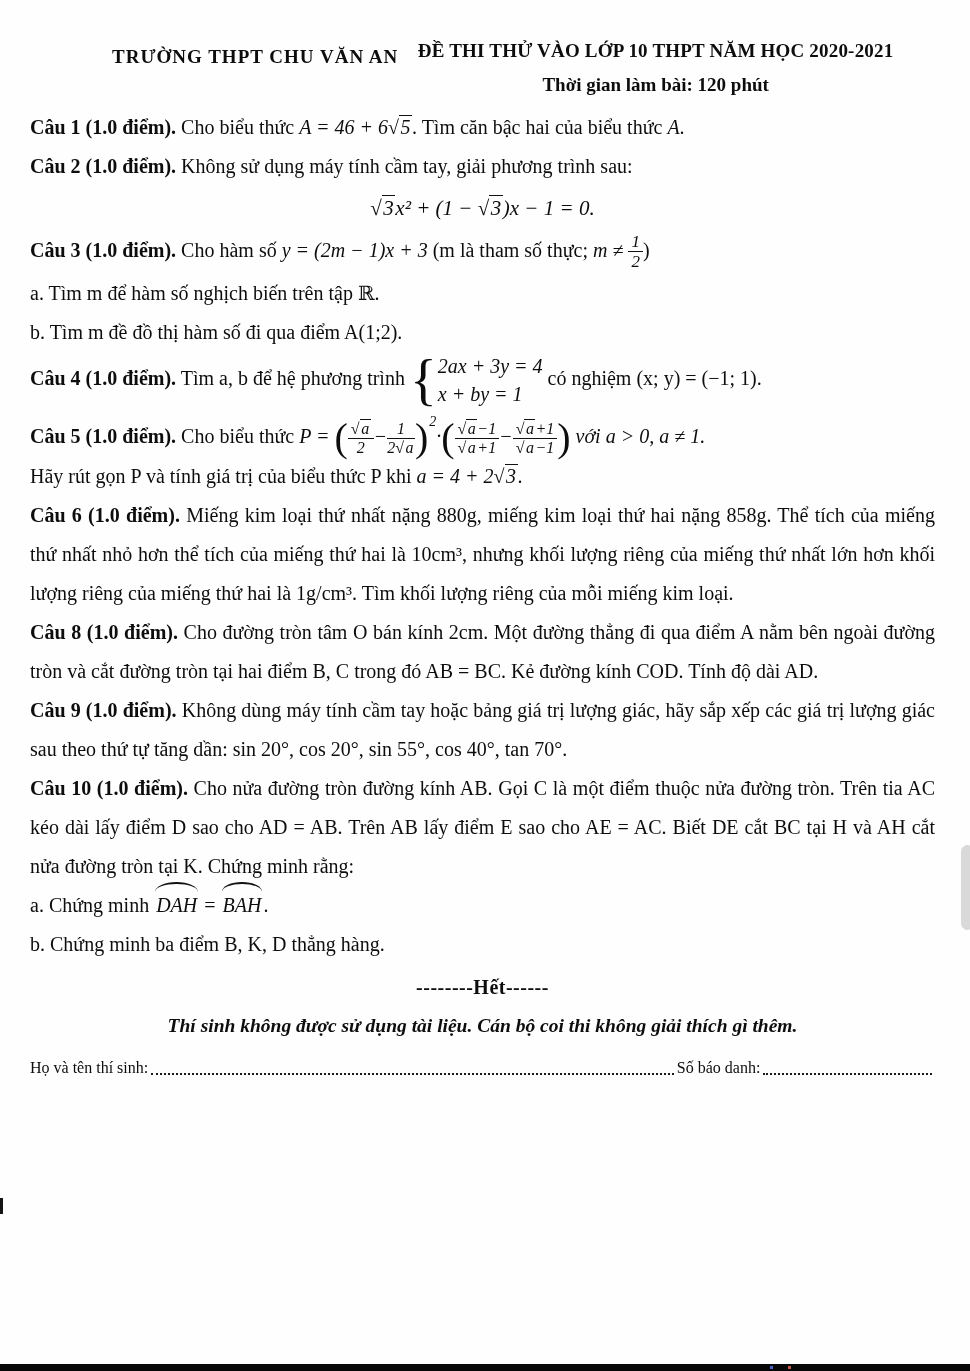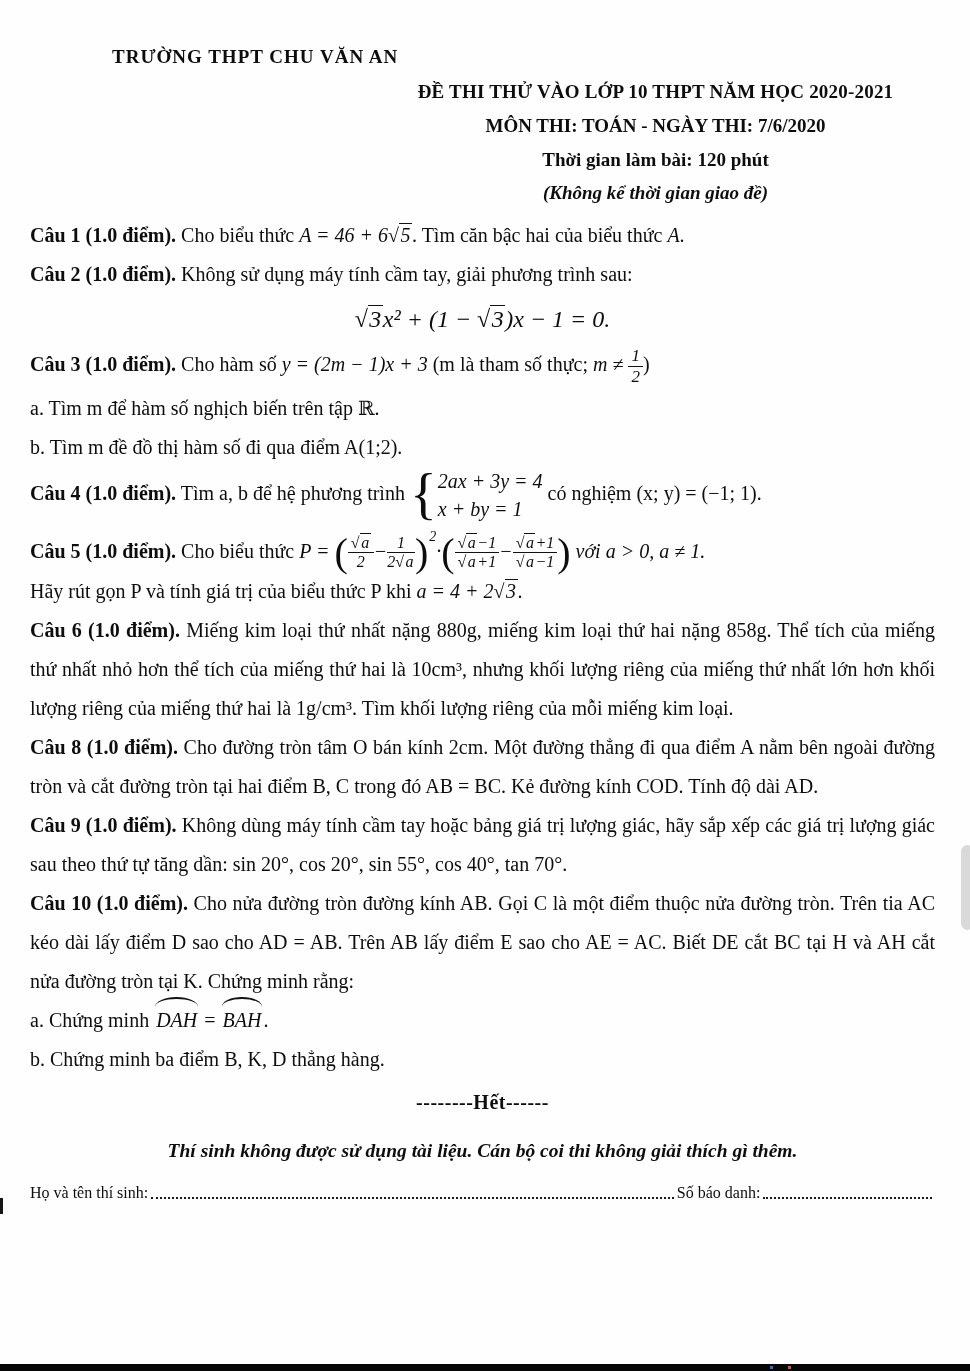--- a/index.html
+++ b/index.html
@@ -8,40 +8,40 @@
     width:970px;height:1371px;
     margin:0 auto;
     background:#fefefe;
     color:#0d0d0d;
     font-family:"Liberation Serif","DejaVu Serif",serif;
     overflow:hidden;
   }
   .content{padding:34px 35px 0 30px;font-size:20px;line-height:1.95;font-weight:500;}
 
   
-  .header-row{display:flex;align-items:flex-start;flex-direction:column;}
+  .header-row{display:flex;align-items:flex-start;}
   .school{font-weight:bold;font-size:19px;margin-left:82px;letter-spacing:1px;white-space:nowrap;padding-top:4px;}
   .head-right{margin-left:auto;width:515px;text-align:center;font-weight:bold;font-size:19px;line-height:1.78;margin-right:22px;}
   .head-right .exam-title{letter-spacing:.2px;}
   .head-right .note-italic{font-style:italic;}
 
   
   .line{margin:0;padding:0;}
   .para{margin:0;padding:0;text-align:justify;}
   .qlabel{font-weight:bold;}
   .mi{font-style:italic;}
   .mt6{margin-top:6px;}
   .mt2{margin-top:2px;}
 
   
   .rad{white-space:nowrap;}
   .rad .ovl{border-top:1.7px solid #111;padding:0 1.5px;}
 
   
-  .eq-center{text-align:center;font-style:italic;font-size:24px;margin:2px 0 2px 0;}
+  .eq-center{text-align:center;font-style:italic;font-size:21px;margin:2px 0 2px 0;}
 
   
   .frac{display:inline-block;vertical-align:middle;text-align:center;line-height:1.15;font-style:italic;}
   .frac .num{display:block;border-bottom:1.6px solid #111;padding:0 3px 0;}
   .frac .den{display:block;padding-top:0;}
   .frac.sm{font-size:17px;}
 
   
   .system{display:inline-flex;align-items:center;vertical-align:middle;line-height:1;}
   .system .brace{font-size:56px;font-weight:400;line-height:.9;margin-right:1px;}
@@ -57,21 +57,21 @@
   
   .hat{position:relative;display:inline-block;font-style:italic;padding:0 2px;}
   .hat::before{
     content:"";position:absolute;left:1px;right:1px;top:-4px;height:8px;
     border-top:2px solid #111;
     border-radius:50% 50% 0 0 / 100% 100% 0 0;
   }
 
   
   .het{text-align:center;font-weight:bold;margin-top:4px;letter-spacing:.5px;}
-  .note{text-align:center;font-style:italic;font-weight:600;font-size:19.5px;margin-top:10px;}
+  .note{text-align:center;font-style:italic;font-weight:600;font-size:19.5px;margin-top:0;}
   .fill-line{display:flex;align-items:flex-end;margin-top:10px;font-size:16px;line-height:1.6;}
   .dots{border-bottom:2.6px dotted #1a1a1a;margin:0 3px 6px;}
   .d1{flex:3.1;}
   .d2{flex:1;}
 
   
   .scan-bar{position:absolute;left:0;right:0;bottom:0;height:7px;background:#070707;}
   .speck-b{position:absolute;bottom:2px;left:770px;width:3px;height:3px;background:#4a63c8;}
   .speck-r{position:absolute;bottom:2px;left:788px;width:3px;height:3px;background:#c85a4a;}
   .edge-tick{position:absolute;left:0;top:1198px;width:3px;height:16px;background:#151515;}
@@ -80,23 +80,21 @@
 </head>
 <body>
 
 <div class="page">
   <div class="content">
 
     <div class="header-row">
       <div class="school">TRƯỜNG THPT CHU VĂN AN</div>
       <div class="head-right">
         <div class="exam-title">ĐỀ THI THỬ VÀO LỚP 10 THPT NĂM HỌC 2020-2021</div>
-        <div>MÔN THI: TOÁN - NGÀY THI: 7/6/2020</div>
         <div>Thời gian làm bài: 120 phút</div>
-        <div class="note-italic">(Không kể thời gian giao đề)</div>
       </div>
     </div>
 
     <p class="line mt6"><b class="qlabel">Câu 1 (1.0 điểm).</b><span> Cho biểu thức </span><span class="mi">A = 46 + 6</span><span class="rad"><span>√</span><span class="ovl mi">5</span></span><span>. Tìm căn bậc hai của biểu thức </span><span class="mi">A</span><span>.</span></p>
 
     <p class="line"><b class="qlabel">Câu 2 (1.0 điểm).</b><span> Không sử dụng máy tính cầm tay, giải phương trình sau:</span></p>
     <div class="eq-center"><span class="rad"><span>√</span><span class="ovl">3</span></span><span>x² + (1 − </span><span class="rad"><span>√</span><span class="ovl">3</span></span><span>)x − 1 = 0.</span></div>
 
     <p class="line"><b class="qlabel">Câu 3 (1.0 điểm).</b><span> Cho hàm số </span><span class="mi">y = (2m − 1)x + 3</span><span> (m là tham số thực; </span><span class="mi">m ≠ </span><span class="frac sm"><span class="num">1</span><span class="den">2</span></span><span>)</span></p>
     <p class="line mt2"><span>a. Tìm m để hàm số nghịch biến trên tập ℝ.</span></p>

